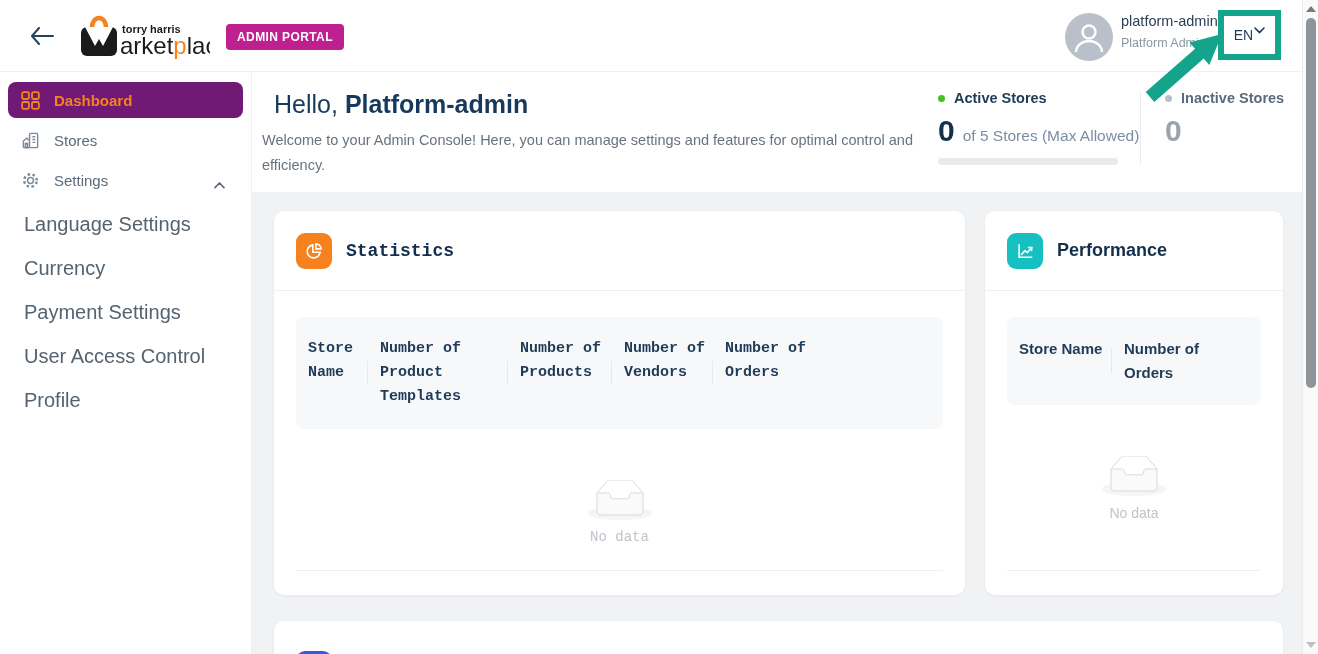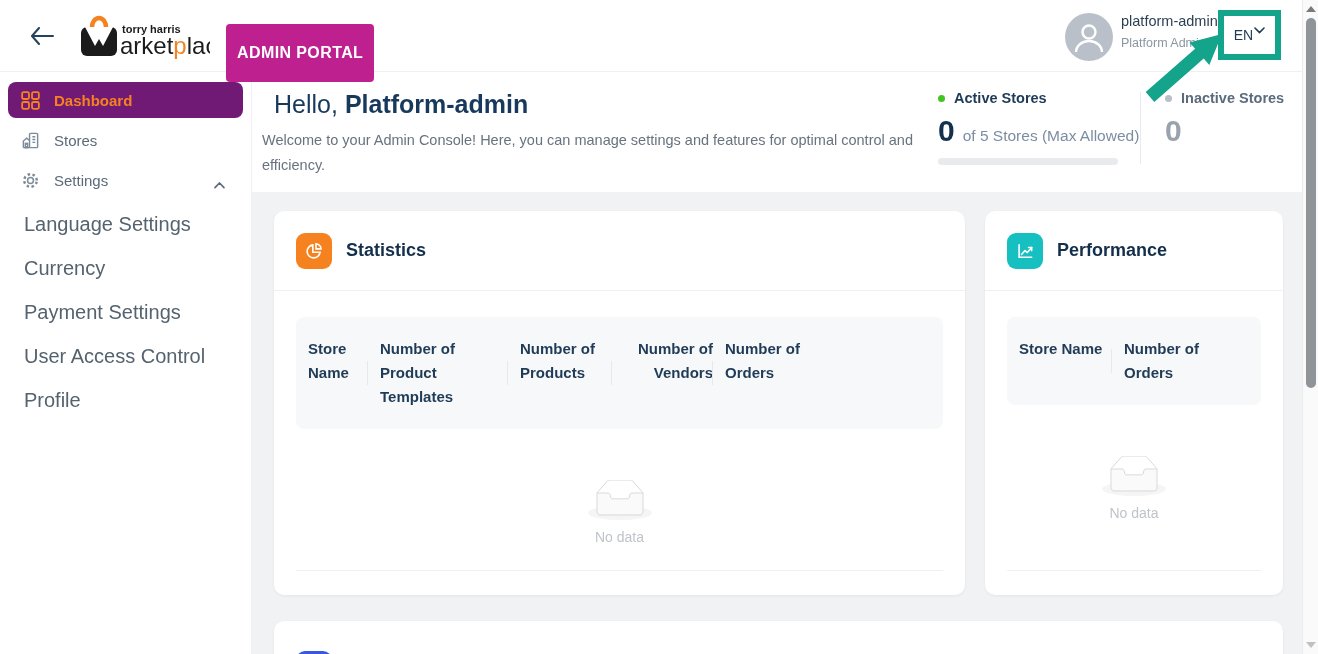--- a/index.html
+++ b/index.html
@@ -7,21 +7,21 @@
   body { font-family:"Liberation Sans", sans-serif; background:#fff; position:relative; }
   .app { position:absolute; inset:0; width:1318px; height:654px; background:#fff; overflow:hidden; }
 
   
   .header { position:absolute; left:0; top:0; width:1318px; height:72px; background:#fff;
             border-bottom:1px solid #eef0f2; z-index:5; }
   .back-btn { position:absolute; left:28px; top:22px; width:28px; height:28px; cursor:pointer;
               display:flex; align-items:center; justify-content:center; }
   .logo { position:absolute; left:80px; top:12px; width:130px; height:50px; }
   .badge { position:absolute; left:226px; top:24px; background:#be2090; color:#fff;
-           font-size:16px; font-weight:bold; letter-spacing:.4px; padding:20px 11px; border-radius:4px; }
+           font-size:12px; font-weight:bold; letter-spacing:.4px; padding:6px 11px; border-radius:4px; }
   .avatar { position:absolute; left:1065px; top:13px; width:48px; height:48px; border-radius:50%;
             background:#bac0c9; display:flex; align-items:center; justify-content:center; cursor:pointer; }
   .user-name { position:absolute; left:1121px; top:13px; font-size:14.5px; color:#2b3f52; }
   .user-role { position:absolute; left:1121px; top:36px; font-size:12.5px; color:#8a97a3; }
 
   
   .lang-box { position:absolute; left:1218px; top:10px; width:63px; height:50px;
               border:6px solid #14a38b; background:#fff; z-index:40;
               display:flex; align-items:center; justify-content:center; }
   .lang-trigger { display:flex; align-items:flex-start; gap:1px; cursor:pointer; }
@@ -57,21 +57,21 @@
   .stat-count-row { margin-top:8px; display:flex; align-items:baseline; gap:8px; }
   .big-zero { font-size:30px; font-weight:bold; }
   .stat-detail { font-size:15.5px; color:#7b8da1; }
   .progress { position:absolute; left:686px; top:86px; width:180px; height:7px;
               border-radius:4px; background:#e8eaed; }
   .v-div { position:absolute; left:888px; top:20px; width:1px; height:72px; background:#e8eaed; }
 
   
   .card { position:absolute; background:#fff; border-radius:10px;
           box-shadow:0 1px 3px rgba(20,40,60,.06); }
-  .card-stats { left:274px; top:211px; width:691px; height:384px; }
+  .card-stats { left:274px; top:211px; width:691px; height:384px;font-family:Liberation Mono, monospace; }
   .card-perf  { left:985px; top:211px; width:298px; height:384px; }
   .card-head { height:80px; display:flex; align-items:center; padding:0 22px;
                border-bottom:1px solid #f0f0f0; }
   .card-icon { width:36px; height:36px; border-radius:9px; display:flex; align-items:center;
                justify-content:center; flex:0 0 36px; }
   .icon-orange { background:#f5821f; }
   .icon-teal { background:#17c0c0; }
   .icon-blue { background:#3a56e4; }
   .card-title { margin-left:14px; font-size:18px; font-weight:bold; color:#142f4b; }
 
@@ -244,21 +244,21 @@
     <div class="table-head">
       <div class="th" style="flex:0 0 72px;">
           <span>Store Name</span>
         </div>
       <div class="th" style="flex:0 0 140px;">
           <span>Number of Product Templates</span>
         </div>
       <div class="th" style="flex:0 0 104px;">
           <span>Number of Products</span>
         </div>
-      <div class="th" style="flex:0 0 101px;text-align:right;">
+      <div class="th" style="flex:0 0 101px;">
           <span>Number of Vendors</span>
         </div>
       <div class="th" style="flex:1;">
           <span style="max-width:92px;">Number of Orders</span>
         </div>
     </div>
     <div class="empty-zone">
       <svg width="64" height="41" viewBox="0 0 64 41">
         <g fill="none">
           <ellipse fill="#f5f5f5" cx="32" cy="33" rx="32" ry="7"></ellipse>

